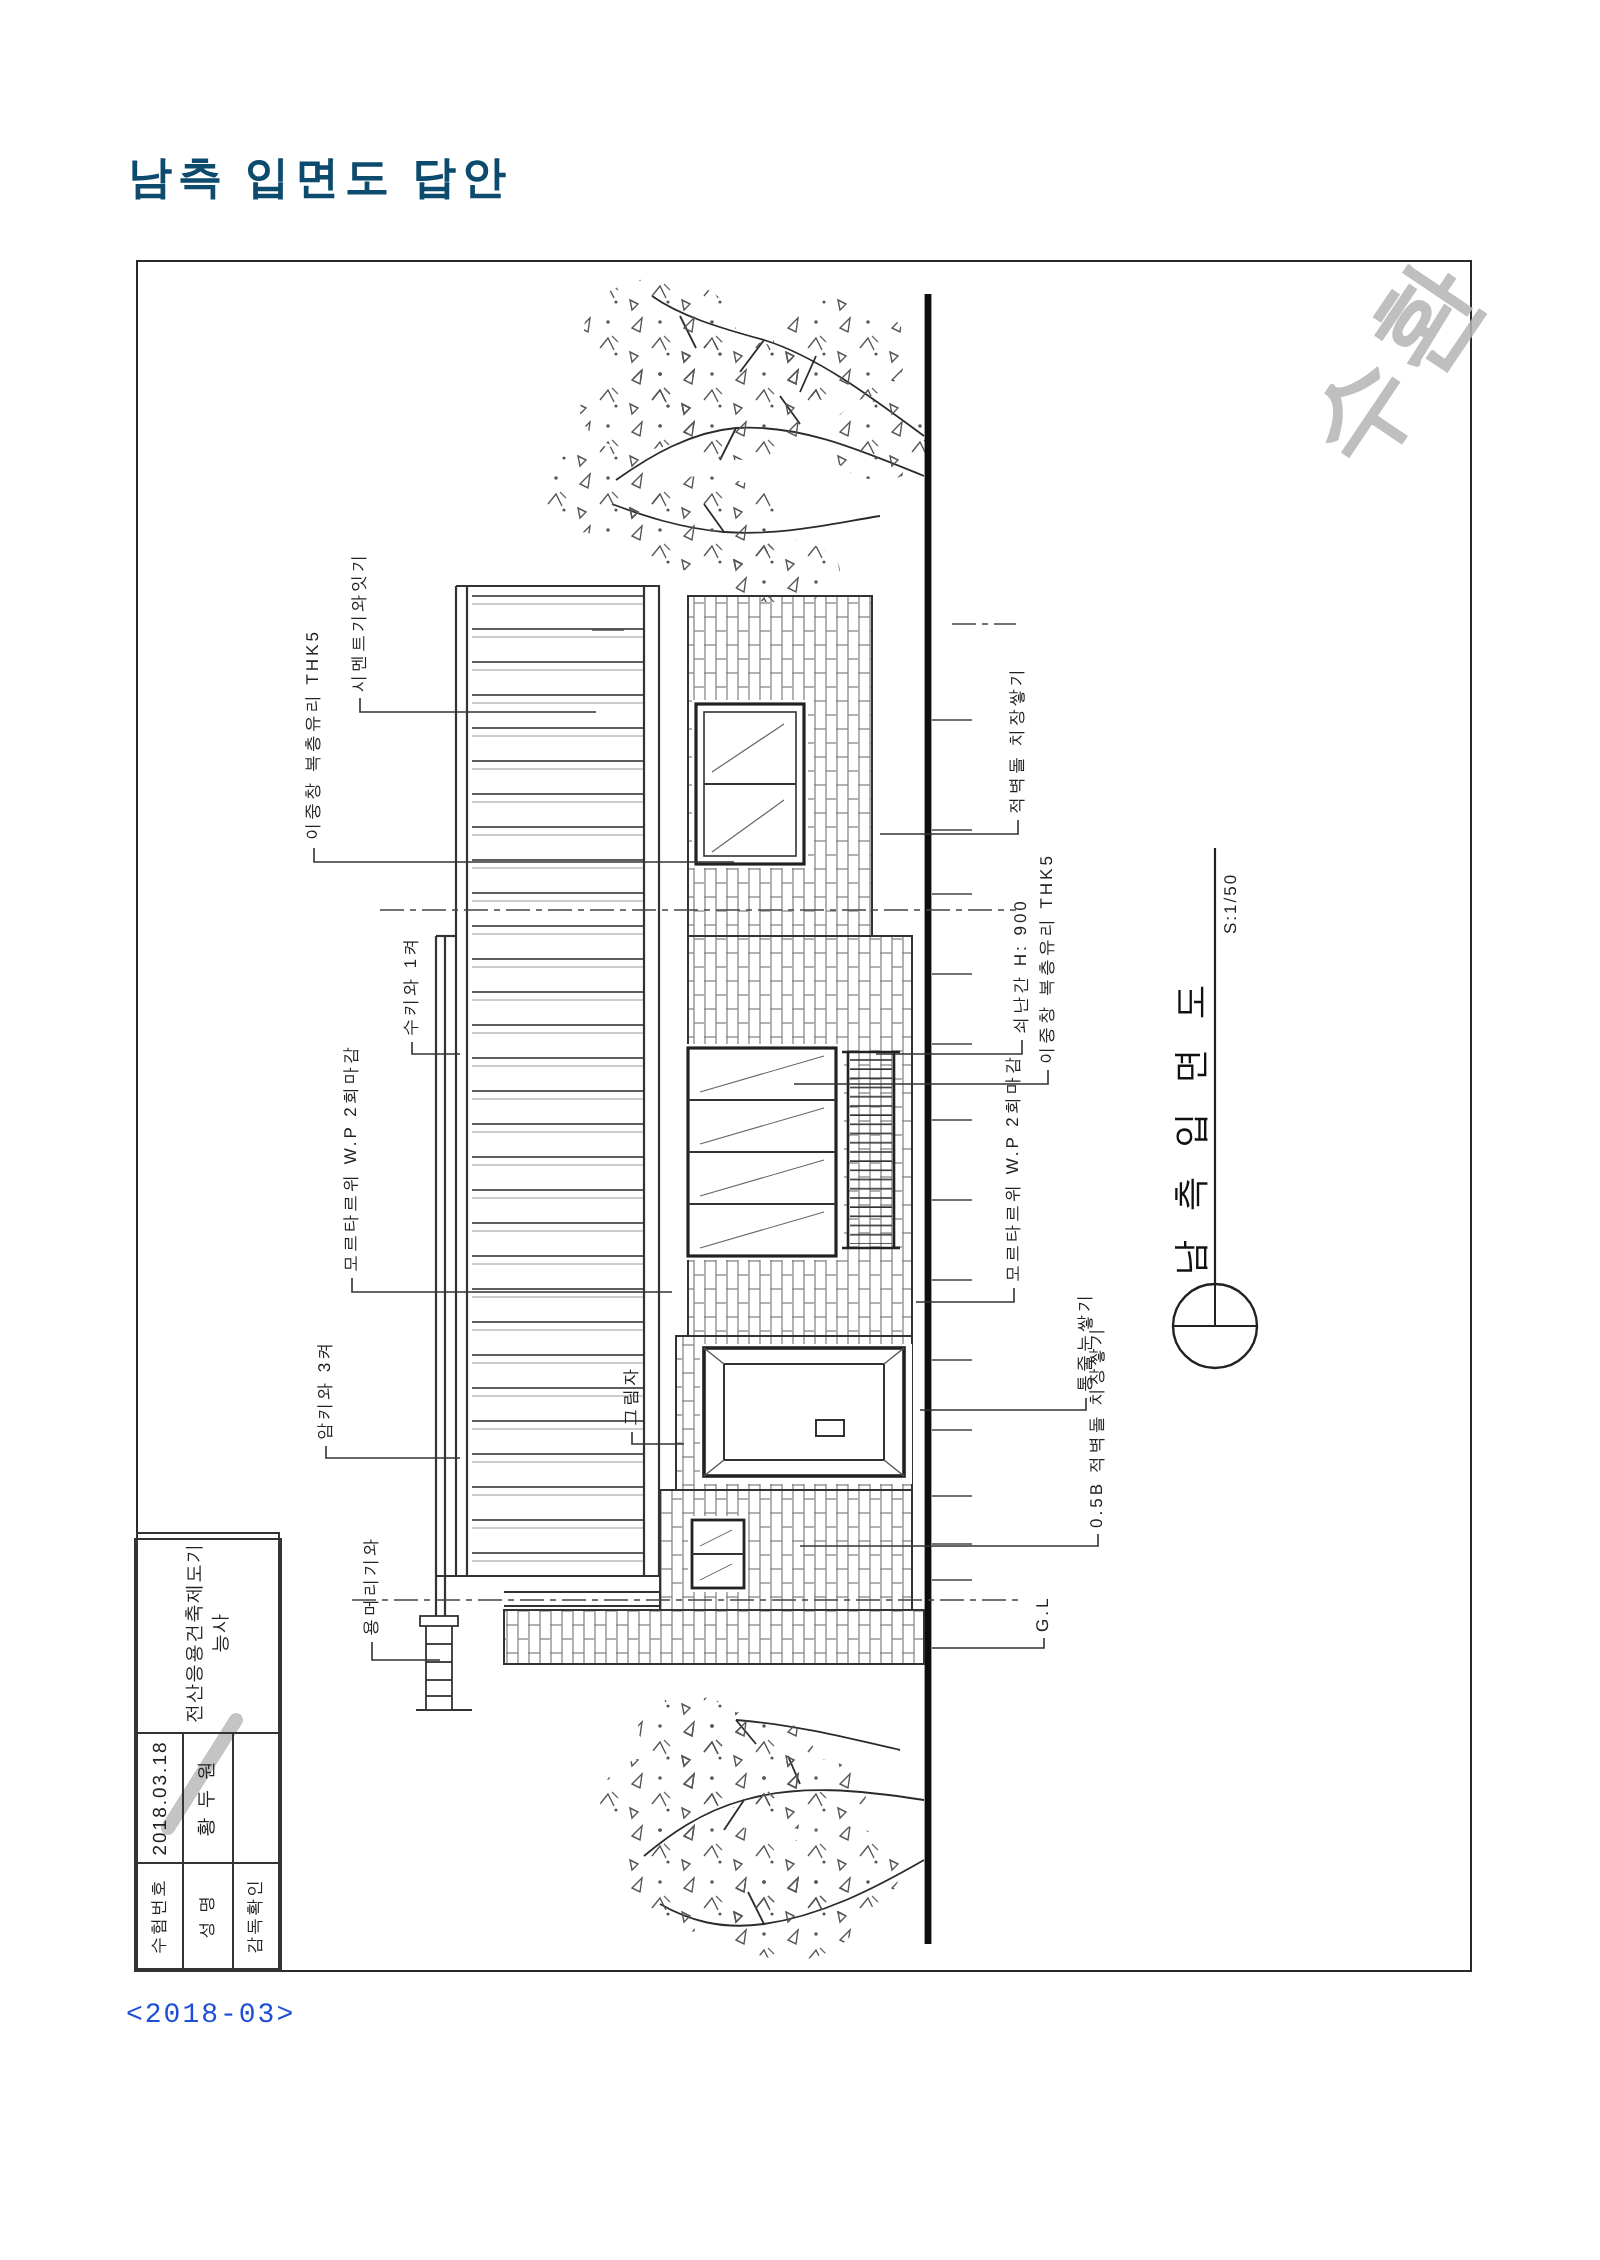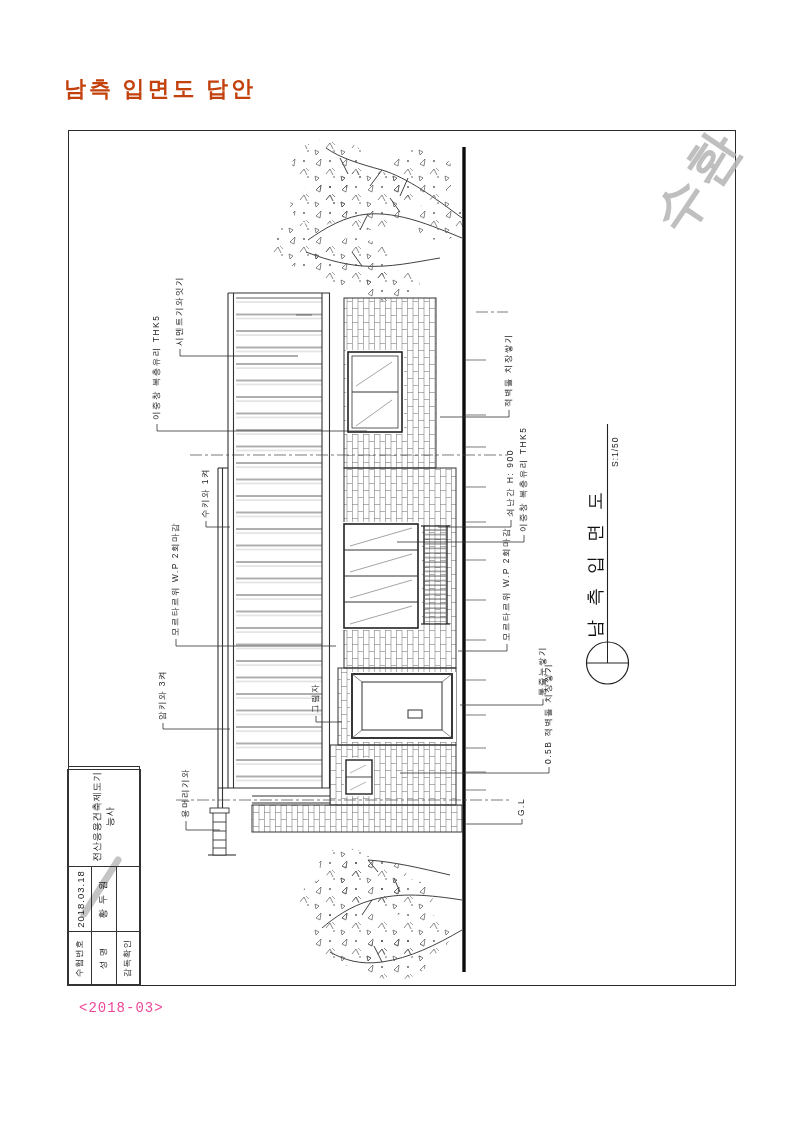--- a/index.html
+++ b/index.html
@@ -3,21 +3,21 @@
 <meta charset="utf-8">
 <style>
   html,body{margin:0;padding:0;background:#fff;}
   .page{
     position:relative;width:800px;height:1130px;background:#fff;overflow:hidden;
     font-family:"Liberation Sans",sans-serif;color:#111;
   }
   .sheet-title{
     position:absolute;left:64px;top:74px;margin:0;
     font-family:"Liberation Serif",serif;font-weight:bold;
-    font-size:22px;letter-spacing:3px;color:#c2410c;
+    font-size:22px;letter-spacing:3px;color:#0c4a6e;
   }
   .frame{
     position:absolute;left:68px;top:130px;width:666px;height:854px;
     border:1.6px solid #2a2a2a;background:#fff;
   }
   .lines{position:absolute;left:0;top:0;width:800px;height:1130px;pointer-events:none;}
   .watermark{
     position:absolute;left:638px;top:208px;
     font-size:52px;font-weight:bold;color:#b5b5b5;letter-spacing:4px;
     transform:rotate(-56deg);transform-origin:0 0;opacity:.85;white-space:nowrap;
@@ -43,21 +43,21 @@
     border:1px solid #333;padding:0;text-align:center;vertical-align:middle;
     font-size:9px;letter-spacing:1px;color:#222;overflow:hidden;
   }
   .tblock .lbl{width:52px;font-size:8.5px;}
   .tblock .val{width:64px;font-size:9.5px;}
   .tblock .cert{width:99px;font-size:9.5px;letter-spacing:0.5px;}
   .tblock-outline{position:absolute;left:-1px;top:-1px;width:215px;height:72px;border:1.4px solid #333;pointer-events:none;}
   .sheet-footer{
     position:absolute;left:63px;top:1000px;
     font-family:"Liberation Mono","DejaVu Sans Mono",monospace;
-    font-size:14px;letter-spacing:1px;color:#ec4899;margin-left:16px;
+    font-size:14px;letter-spacing:1px;color:#1d4ed8;
   }
 </style>
 </head>
 <body>
 
 <div class="page">
 
   <h1 class="sheet-title">남측 입면도 답안</h1>
 
   <div class="frame"></div>

